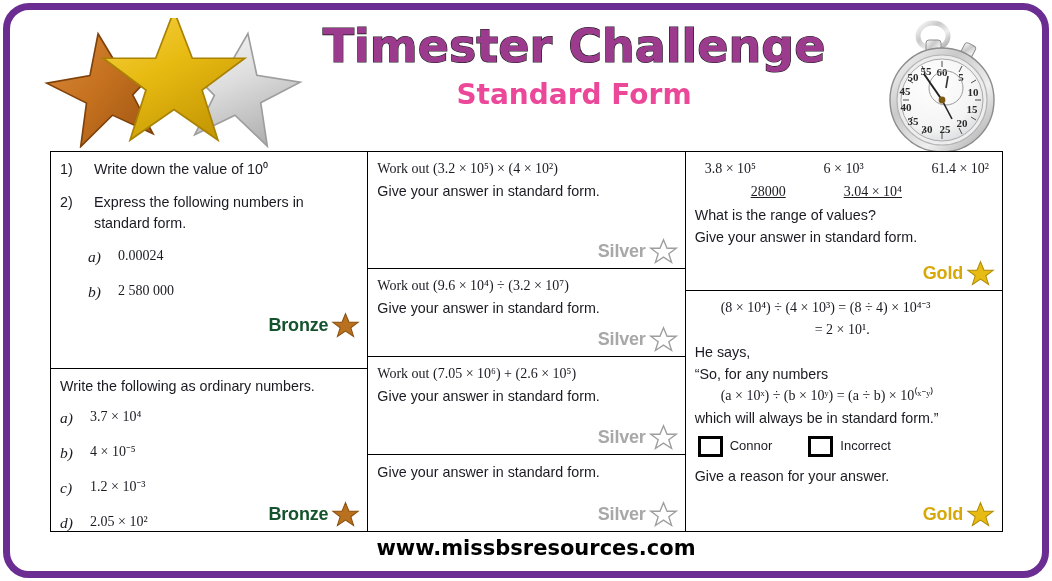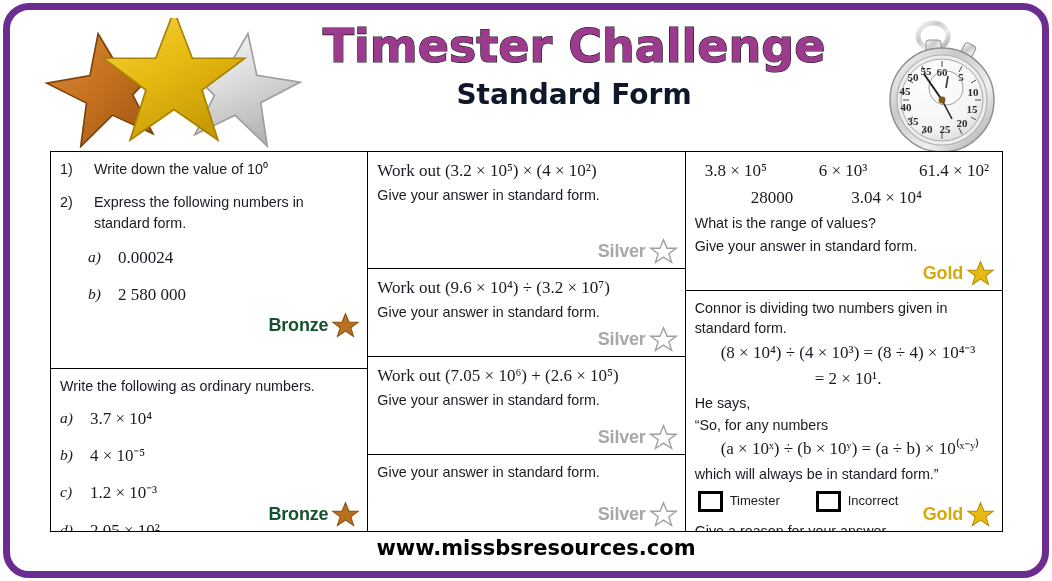--- a/index.html
+++ b/index.html
@@ -53,21 +53,21 @@
     line-height: 1.05;
     margin: 0;
     -webkit-text-stroke: 1.2px #1a1a1a;
     paint-order: stroke fill;
     white-space: nowrap;
   }
   .sub-title {
     font-family: "DejaVu Sans", sans-serif;
     font-size: 28px;
     font-weight: bold;
-    color: #0f172a;
+    color: #ec4899;
     margin: 8px 0 0 0;
     white-space: nowrap;
   }
   .stopwatch {
     position: absolute;
     left: 862px; top: 8px;
     width: 140px; height: 134px;
   }
 
   
@@ -122,21 +122,21 @@
     padding-left: 28px;
   }
   .sub-lbl {
     width: 30px; flex: none;
     font-style: italic;
     font-family: "Liberation Serif", serif;
     font-size: 15.5px;
   }
   .mathy {
     font-family: "Liberation Serif", serif;
-    font-size: 17px;
+    font-size: 14px;
   }
   .spacer-sm { height: 9px; }
 
   
   .badge {
     position: absolute;
     right: 7px; bottom: 3px;
     display: flex;
     align-items: center;
     gap: 3px;
@@ -176,20 +176,21 @@
     display: flex;
     justify-content: space-between;
     padding: 0 4px 0 10px;
     margin-bottom: 3px;
   }
   .val-row2 {
     display: flex;
     gap: 58px;
     padding-left: 56px;
     margin-bottom: 3px;
+    text-decoration: underline;
   }
 
   
   .footer {
     position: absolute;
     left: 0; top: 536px;
     width: 1052px;
     text-align: center;
     margin-left: 10px;
   }
@@ -454,31 +455,30 @@
           <span class="badge-text">Gold</span>
           <span>
             <svg viewBox="0 0 34 32" width="29" height="27">
               <polygon points="17,2 21.2,12.2 32,12.2 23.3,18.7 26.6,29 17,22.6 7.4,29 10.7,18.7 2,12.2 12.8,12.2" fill="#E8BB12" stroke="#B08B05" stroke-width="1.2"></polygon>
             </svg>
           </span>
         </div>
       </div>
 
       <div class="cell c-r2">
-        <div class="q-line">Connor is dividing two numbers given in standard form.</div>
         <div class="q-line mathy indent-1">(8 × 10⁴) ÷ (4 × 10³) = (8 ÷ 4) × 10⁴⁻³</div>
         <div class="q-line mathy indent-2">= 2 × 10¹.</div>
         <div class="q-line">He says,</div>
         <div class="q-line">“So, for any numbers</div>
         <div class="q-line mathy indent-1">(a × 10ˣ) ÷ (b × 10ʸ) = (a ÷ b) × 10⁽ˣ⁻ʸ⁾</div>
         <div class="q-line">which will always be in standard form.”</div>
 
         <div class="choice-row">
           <span class="chk-box"></span>
-          <span class="chk-label">Timester</span>
+          <span class="chk-label">Connor</span>
           <span class="gap-x"></span>
           <span class="chk-box"></span>
           <span class="chk-label">Incorrect</span>
         </div>
 
         <div class="q-line">Give a reason for your answer.</div>
 
         <div class="badge badge-gold">
           <span class="badge-text">Gold</span>
           <span>

